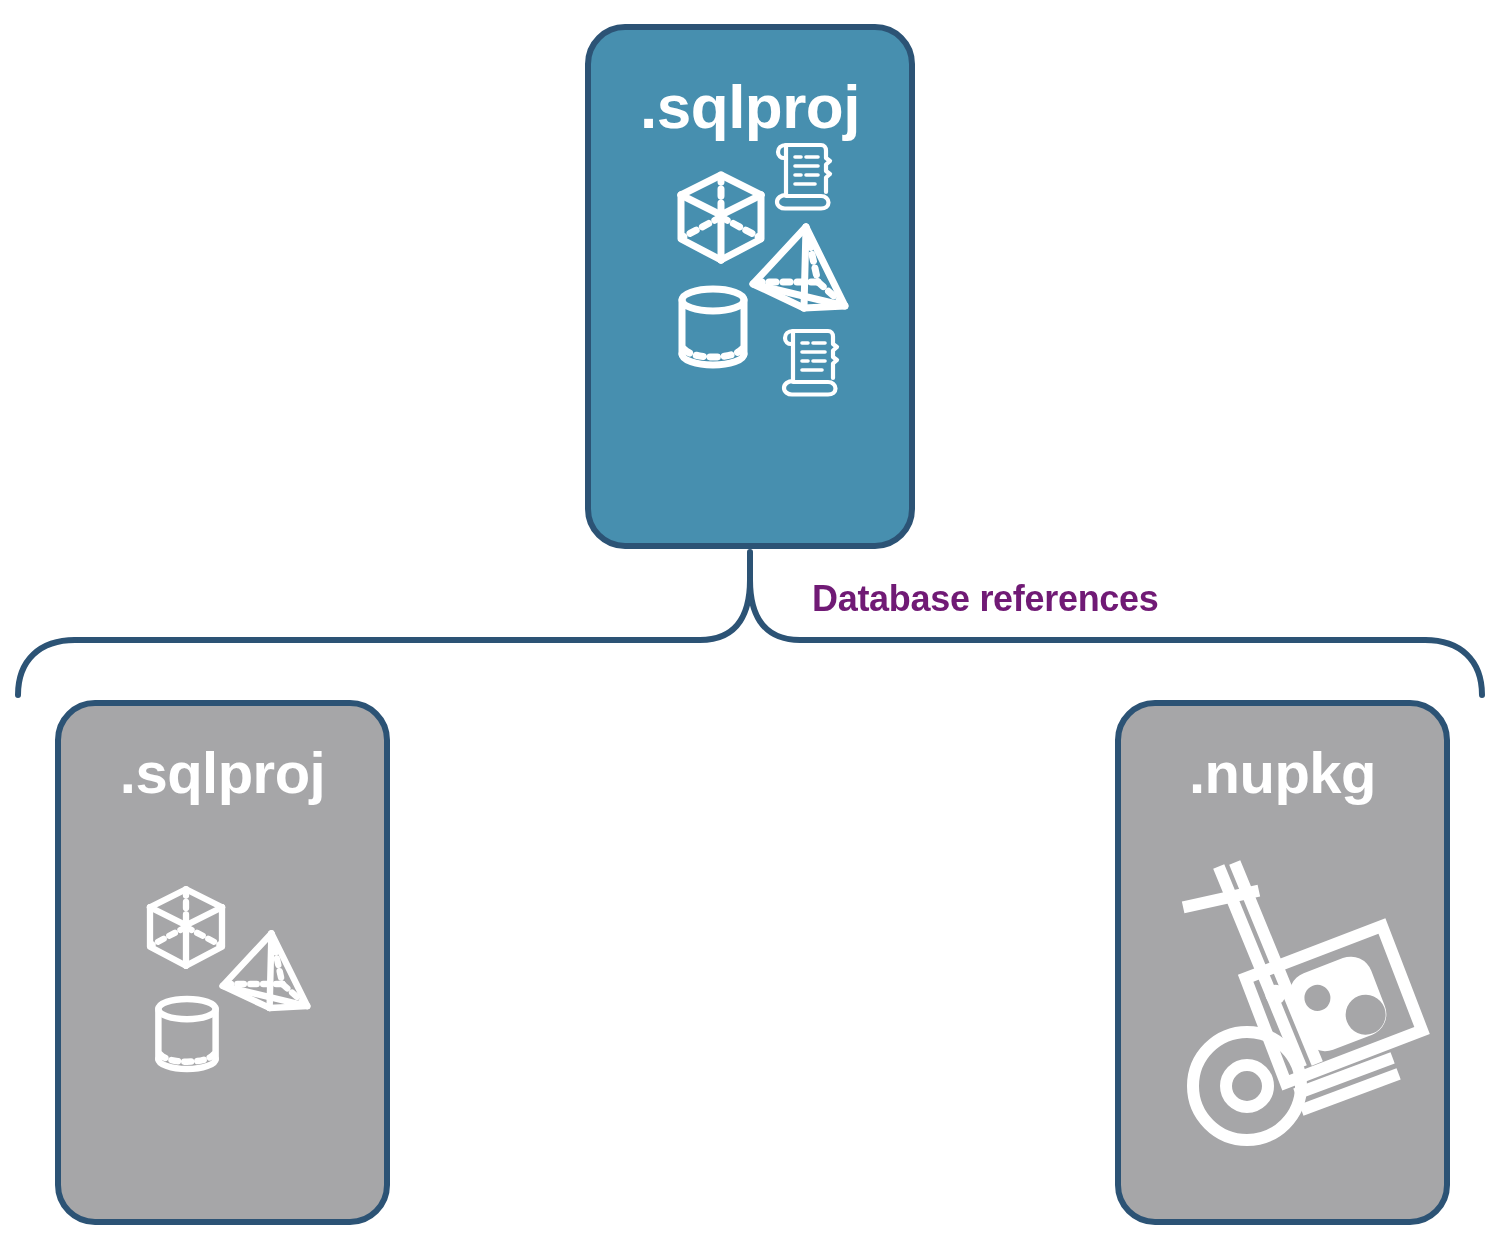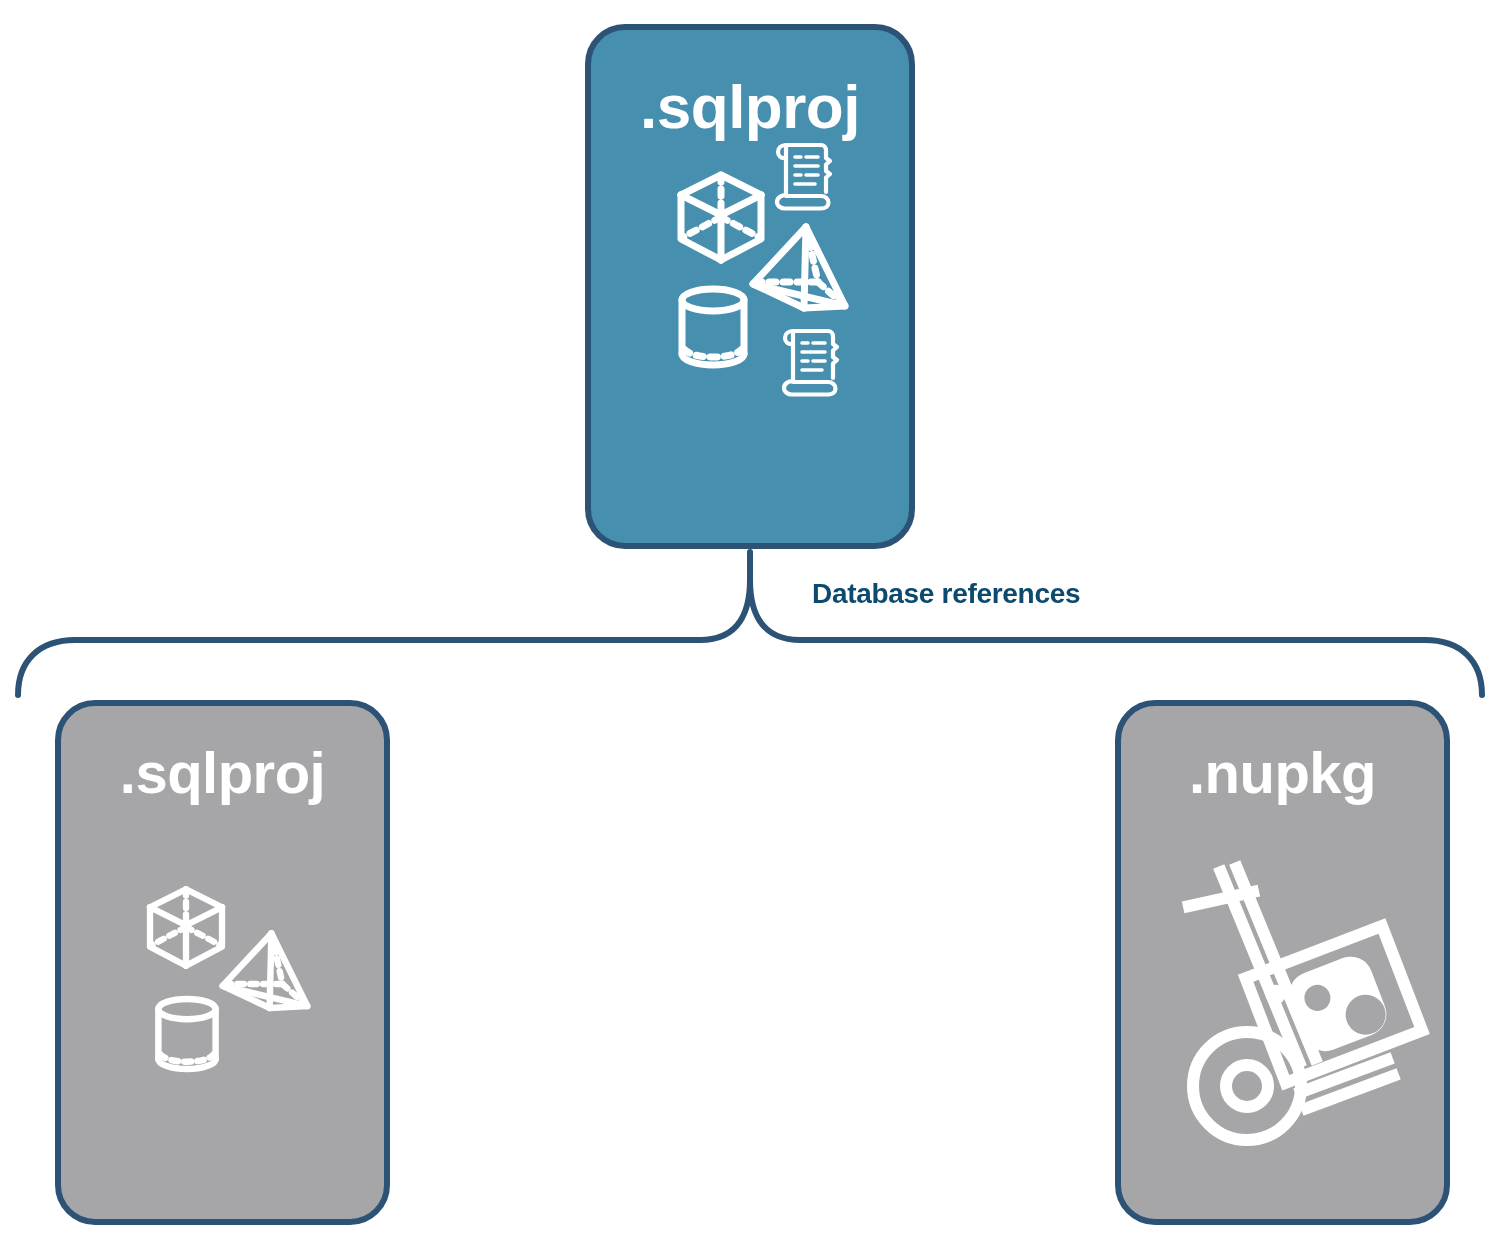--- a/index.html
+++ b/index.html
@@ -83,23 +83,23 @@
     width: 1500px;
     height: 180px;
     pointer-events: none;
   }
 
   
   #brace-label {
     position: absolute;
     left: 812px;
     top: 578px;
-    font-size: 28px;
+    font-size: 36px;
     font-weight: bold;
-    color: #0c4a6e;
+    color: #701a75;
     white-space: nowrap;
     letter-spacing: -0.3px;
     user-select: none;
   }
 </style>
 </head>
 <body>
 
 <div id="stage">
 

